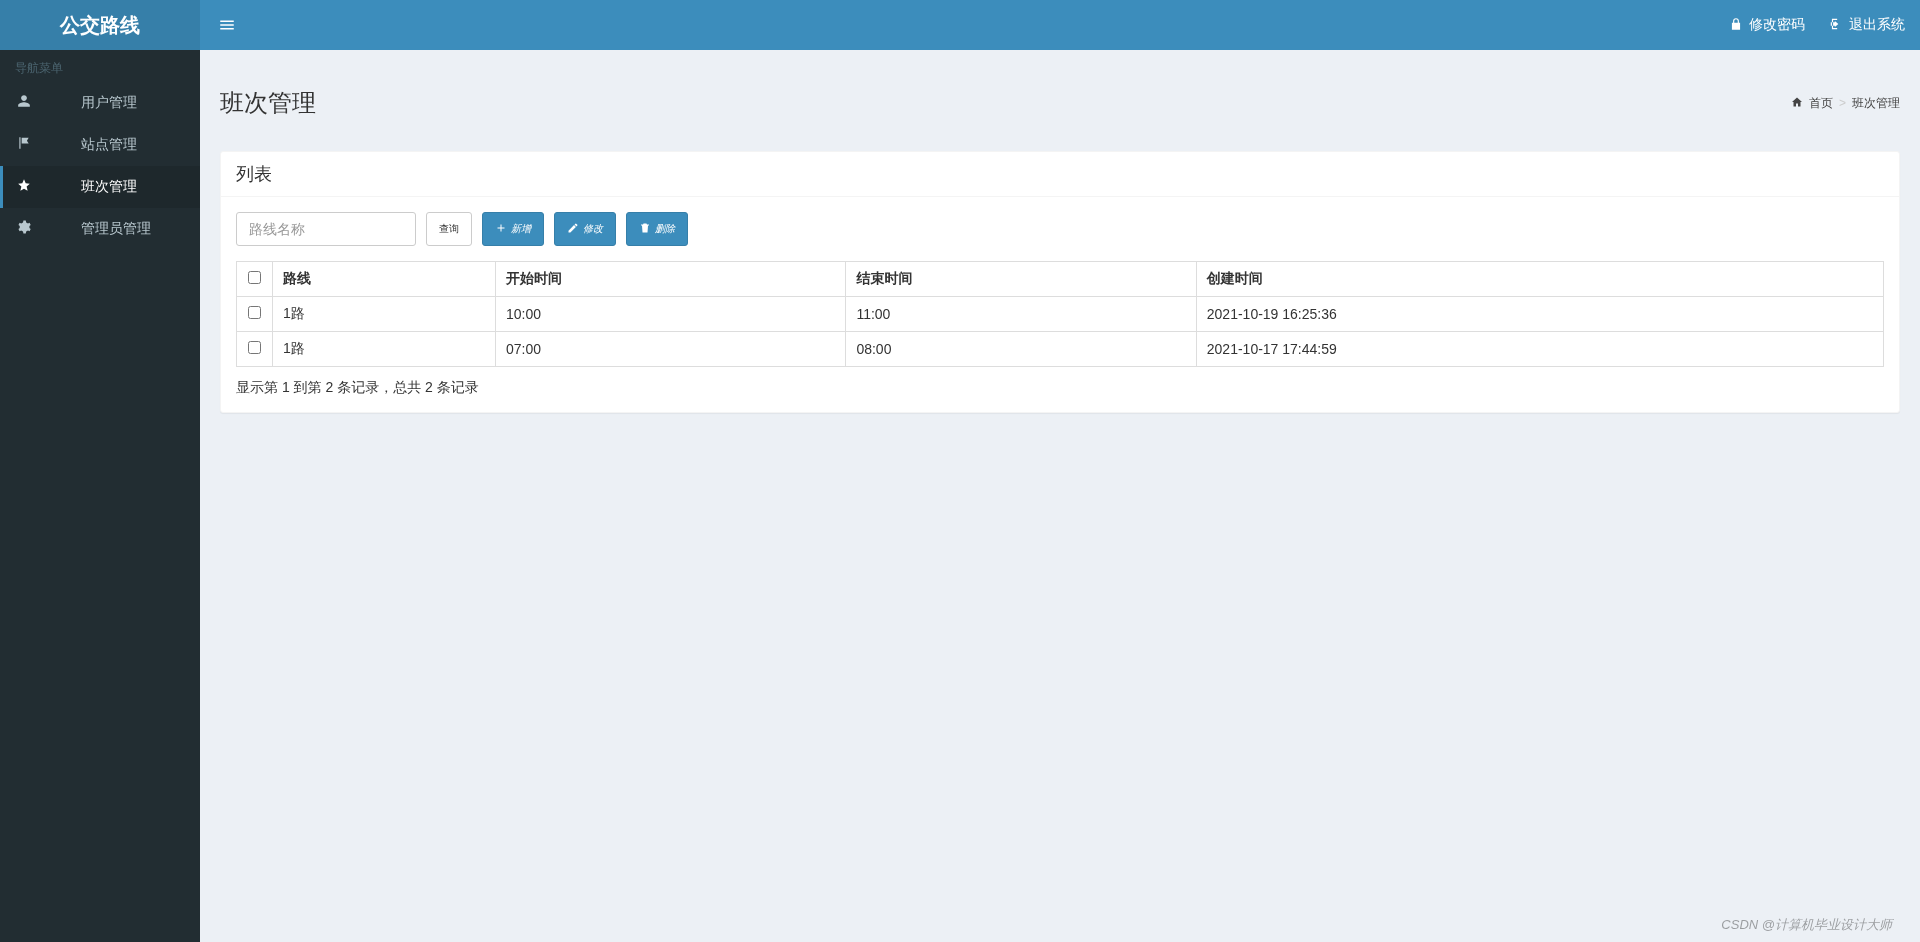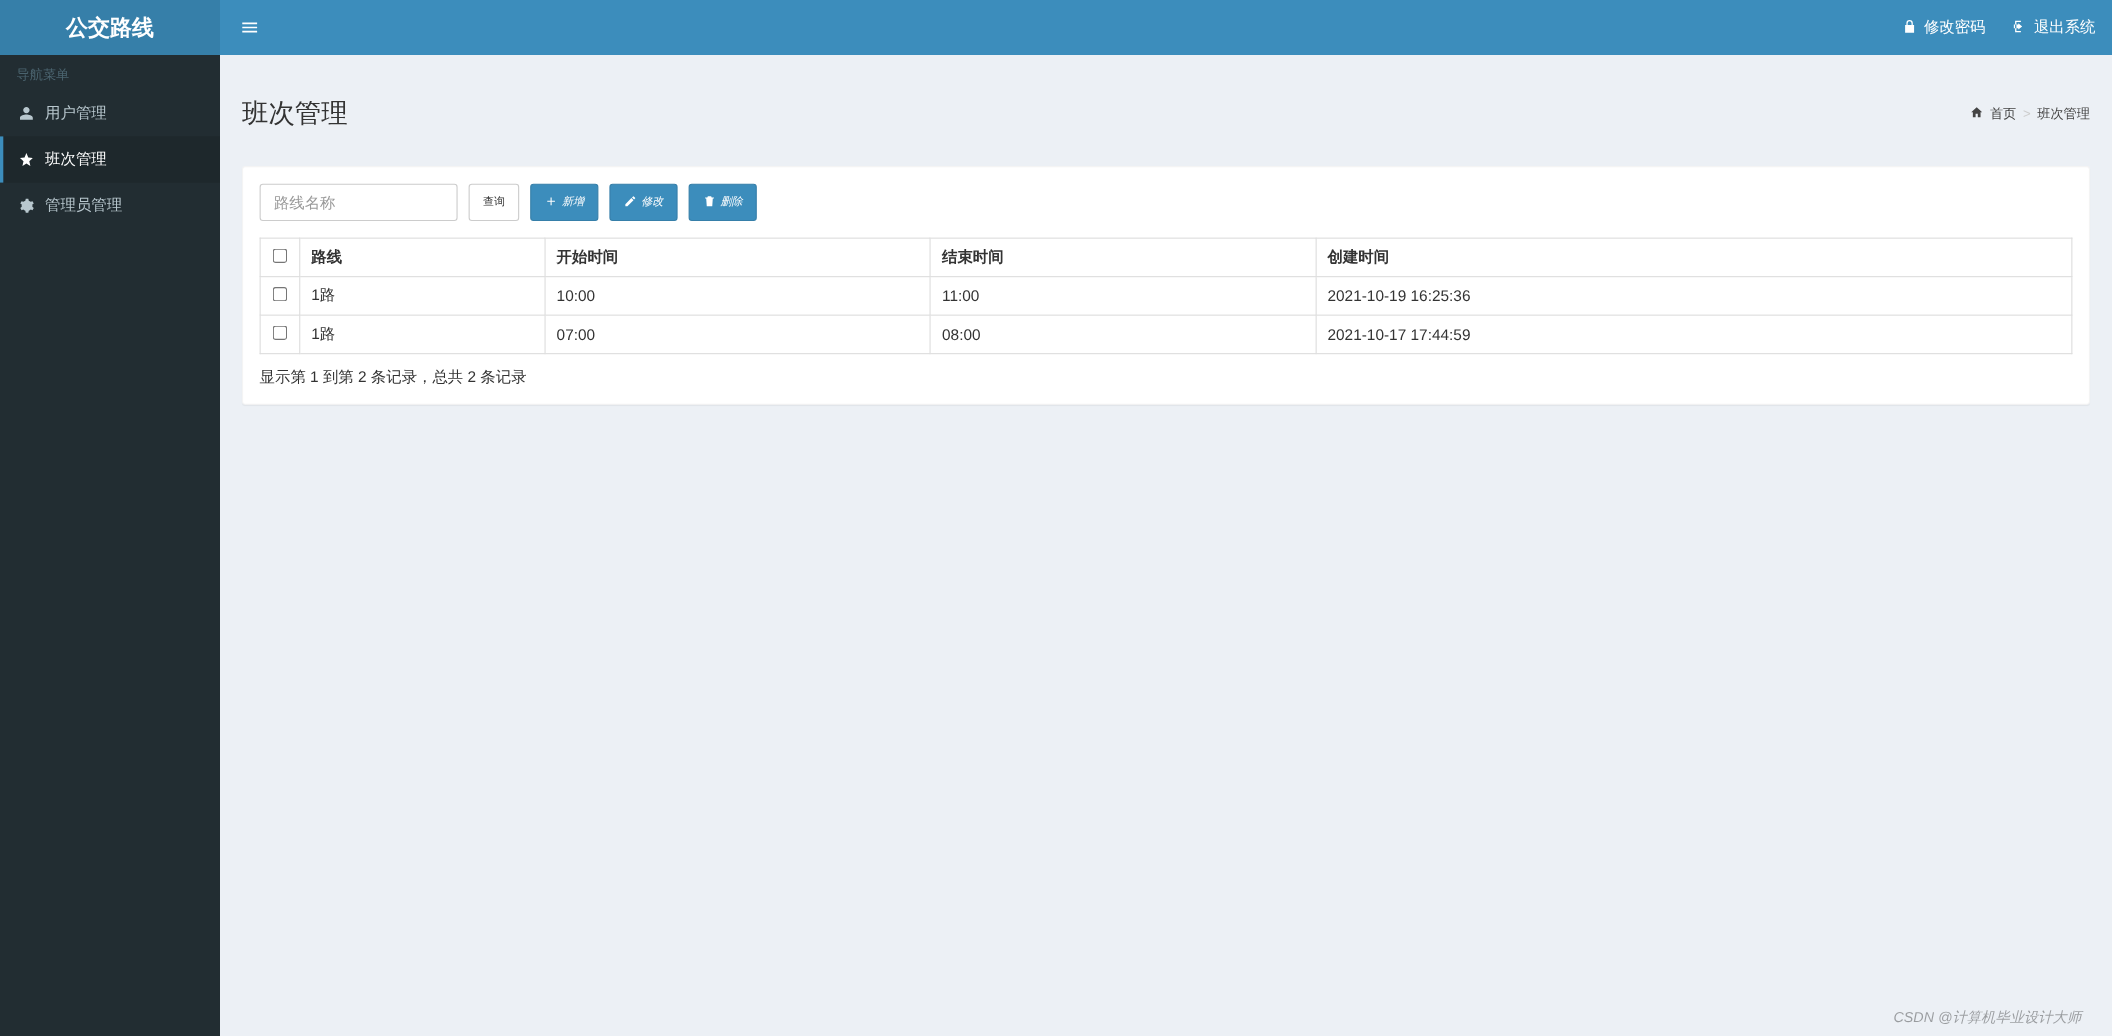--- a/index.html
+++ b/index.html
@@ -3,21 +3,21 @@
   <meta charset="utf-8">
   <style>
     * { box-sizing: border-box; margin: 0; padding: 0; }
     body { font-family: "Helvetica Neue", Helvetica, Arial, "Microsoft YaHei", sans-serif; font-size: 14px; color: #333; background:#ecf0f5; }
     .wrapper { display:flex; min-height:100vh; width:100%; }
 
     
     .sidebar { width:200px; background:#222d32; color:#b8c7ce; flex-shrink:0; display:flex; flex-direction:column; min-height:942px;}
     .logo { background:#367fa9; color:#fff; height:50px; display:flex; align-items:center; justify-content:center; font-weight:bold; font-size:20px; }
     .nav-header { color:#4b646f; padding:10px 15px 5px 15px; font-size:12px; border-bottom:0; }
-    .nav-item { display:flex; align-items:center; padding:12px 15px; cursor:pointer; color:#b8c7ce; }
+    .nav-item { display:flex; align-items:flex-start; padding:12px 15px; cursor:pointer; color:#b8c7ce;gap:40px; }
     .nav-item.active { color:#fff; background:#1e282c; border-left:3px solid #3c8dbc; padding-left:12px; }
     .nav-item .ico { width:18px; display:inline-flex; align-items:center; justify-content:center; margin-right:8px; }
     .nav-item .ico svg { width:14px; height:14px; fill:currentColor; }
 
     
     .main { flex:1; display:flex; flex-direction:column; min-width:0;gap:22px;}
 
     
     .navbar { background:#3c8dbc; height:50px; display:flex; align-items:center; color:#fff; padding:0 15px; }
     .hamburger { cursor:pointer; display:inline-flex; align-items:center; justify-content:center; width:24px; height:24px; }
@@ -74,20 +74,28 @@
     <div class="nav-item">
       <span class="ico">
         <svg viewBox="0 0 24 24">
             <path d="M12 12c2.7 0 5-2.3 5-5s-2.3-5-5-5-5 2.3-5 5 2.3 5 5 5zm0 2c-3.3 0-10 1.7-10 5v3h20v-3c0-3.3-6.7-5-10-5z"></path>
           </svg>
       </span>
       <span>用户管理</span>
     </div>
 
 
+    <div class="nav-item">
+      <span class="ico">
+        <svg viewBox="0 0 24 24">
+            <path d="M4 2h2v20H4V2zm4 1h12l-3 5 3 5H8V3z"></path>
+          </svg>
+      </span>
+      <span>站点管理</span>
+    </div>
 
     <div class="nav-item active">
       <span class="ico">
         <svg viewBox="0 0 24 24">
             <path d="M12 2l2.9 6.9L22 9.7l-5.5 4.9L18.2 22 12 18.3 5.8 22l1.7-7.4L2 9.7l7.1-.8L12 2z"></path>
           </svg>
       </span>
       <span>班次管理</span>
     </div>
 
@@ -138,20 +146,23 @@
             </svg>
         </span>
         <a href="#">首页</a>
         <span class="sep">&gt;</span>
         <span>班次管理</span>
       </div>
     </div>
 
     <div class="content">
       <div class="box">
+        <div class="box-header">
+          <h3>列表</h3>
+        </div>
         <div class="box-body">
           <div class="toolbar">
             <input type="text" class="form-control" placeholder="路线名称" style="">
             <button class="btn btn-default">查询</button>
             <button class="btn btn-info">
               <span><svg viewBox="0 0 24 24">
                     <path d="M11 5h2v6h6v2h-6v6h-2v-6H5v-2h6V5z"></path>
                   </svg></span>
               <span>新增</span>
             </button>

